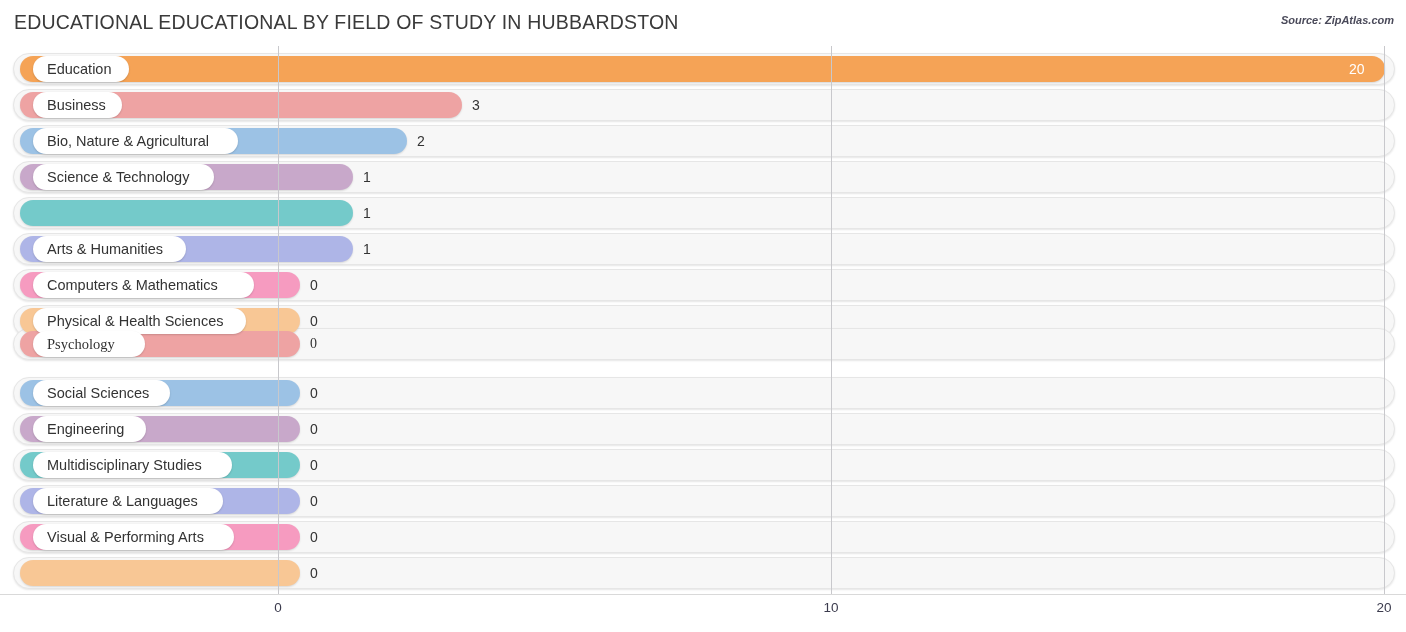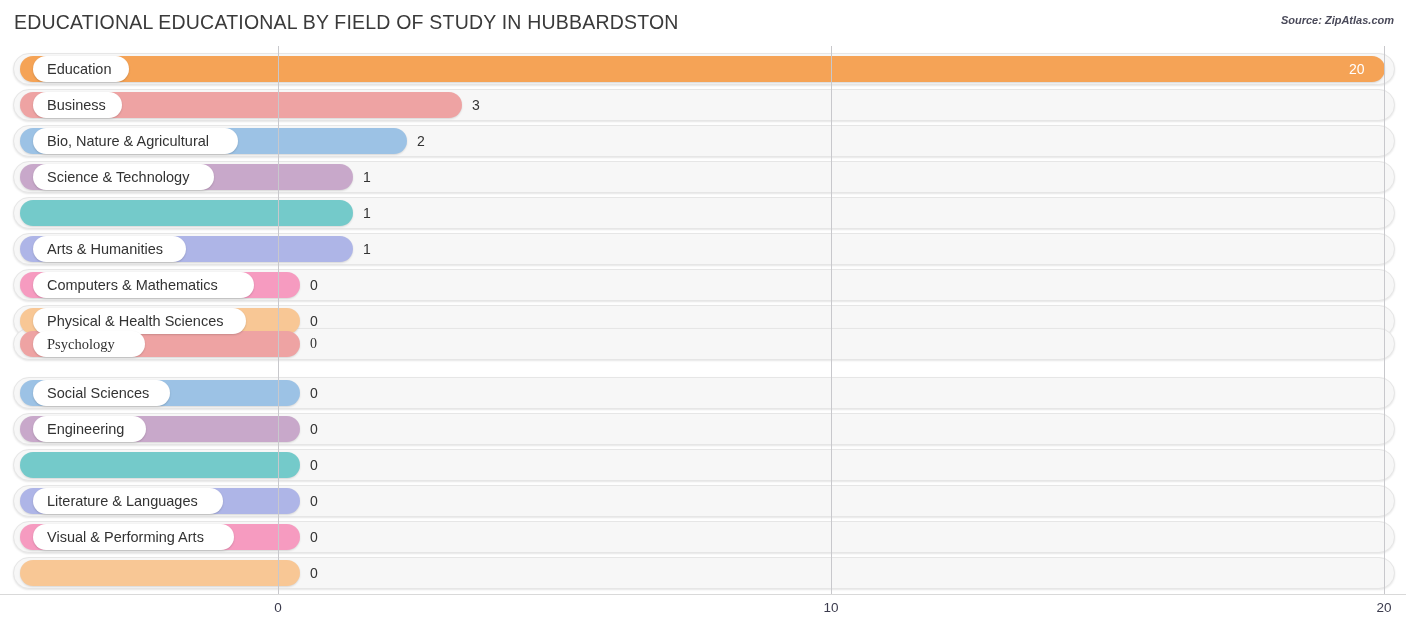--- a/index.html
+++ b/index.html
@@ -246,20 +246,23 @@
         <div class="track"></div>
         <div class="bar" style="width: 280px; background: rgb(200, 168, 202);"></div>
         <div class="pill" style="width: 113px;">
           <span class="pill-text">Engineering</span>
         </div>
         <div class="value" style="left: 310px;">0</div>
       </div>
       <div class="row" style="top: 403px;">
         <div class="track"></div>
         <div class="bar" style="width: 280px; background: rgb(116, 202, 202);"></div>
+        <div class="pill" style="width: 199px;">
+          <span class="pill-text">Multidisciplinary Studies</span>
+        </div>
         <div class="value" style="left: 310px;">0</div>
       </div>
       <div class="row" style="top: 439px;">
         <div class="track"></div>
         <div class="bar" style="width: 280px; background: rgb(174, 181, 231);"></div>
         <div class="pill" style="width: 190px;">
           <span class="pill-text">Literature &amp; Languages</span>
         </div>
         <div class="value" style="left: 310px;">0</div>
       </div>

